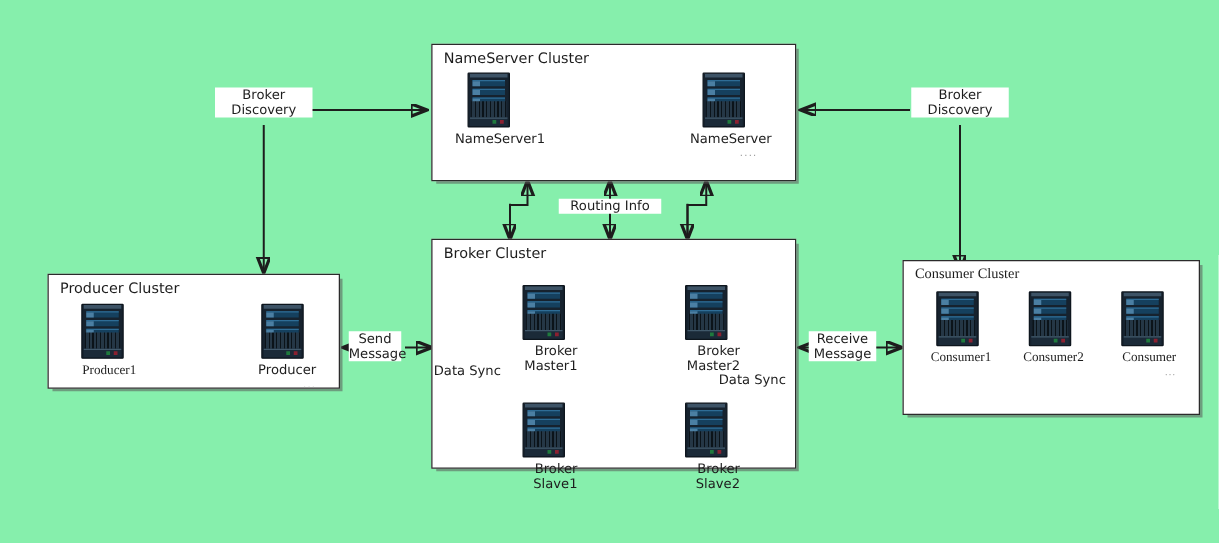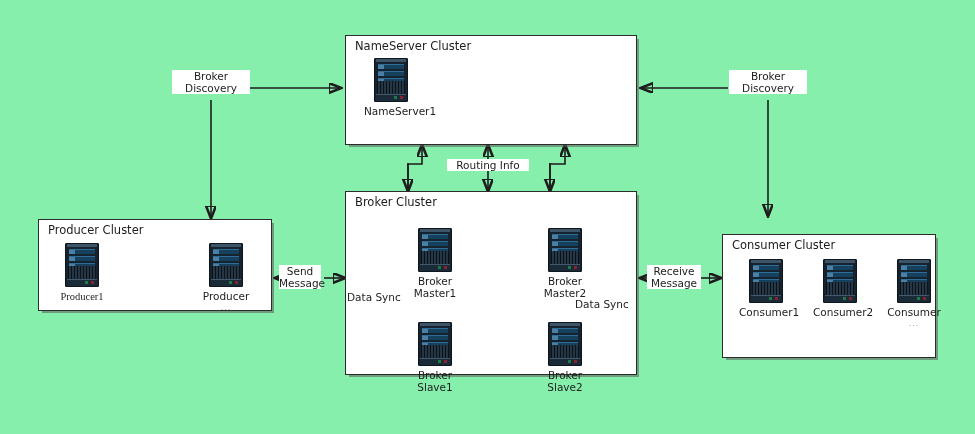--- a/index.html
+++ b/index.html
@@ -28,21 +28,21 @@
     top:4px;left:9px;
     font-size:11.5px;
     line-height:13px;
     color:#1d1d1d;
     white-space:nowrap;
   }
   
   .node{
     position:absolute;
     width:54px;
-    text-align:center;
+    text-align:right;
   }
   .node-icon{
     position:relative;
     width:34px;height:44px;
     margin:0 auto;
     background:#16222e;
     border:1px solid #0d151d;
     border-radius:1px;
     box-sizing:border-box;
     overflow:hidden;
@@ -176,20 +176,36 @@
         <div class="grille"></div>
           <div class="foot"></div>
         <div class="led g"></div>
           <div class="led r"></div>
       </div>
       <div class="node-label">NameServer1</div>
       <div class="node-ellipsis"></div>
     </div>
 
 
+    <div class="node" style="left:206px;top:22px;">
+      <div class="node-icon">
+        <div class="cap"></div>
+        <div class="bays">
+            <div class="bay"></div>
+            <div class="bay"></div>
+            <div class="bay"></div>
+          </div>
+        <div class="grille"></div>
+          <div class="foot"></div>
+        <div class="led g"></div>
+          <div class="led r"></div>
+      </div>
+      <div class="node-label">NameServer</div>
+      <div class="node-ellipsis">....</div>
+    </div>
   </div>
 
   <div class="cluster" style="left:38px;top:219px;width:234px;height:92px;">
     <div class="cluster-title">Producer Cluster</div>
 
     <div class="node" style="left:16px;top:23px;font-family:Liberation Serif, serif;">
       <div class="node-icon">
         <div class="cap"></div>
         <div class="bays">
             <div class="bay"></div>
@@ -289,21 +305,21 @@
         <div class="grille"></div>
           <div class="foot"></div>
         <div class="led g"></div>
           <div class="led r"></div>
       </div>
       <div class="node-label">Broker
 Slave2</div>
     </div>
   </div>
 
-  <div class="cluster" style="left:722px;top:234px;width:214px;height:124px;">
+  <div class="cluster" style="left:722px;top:208px;width:238px;height:124px;font-family:Liberation Serif, serif;">
     <div class="cluster-title">Consumer Cluster</div>
 
     <div class="node" style="left:16px;top:24px;">
       <div class="node-icon">
         <div class="cap"></div>
         <div class="bays">
             <div class="bay"></div>
             <div class="bay"></div>
             <div class="bay"></div>
           </div>

